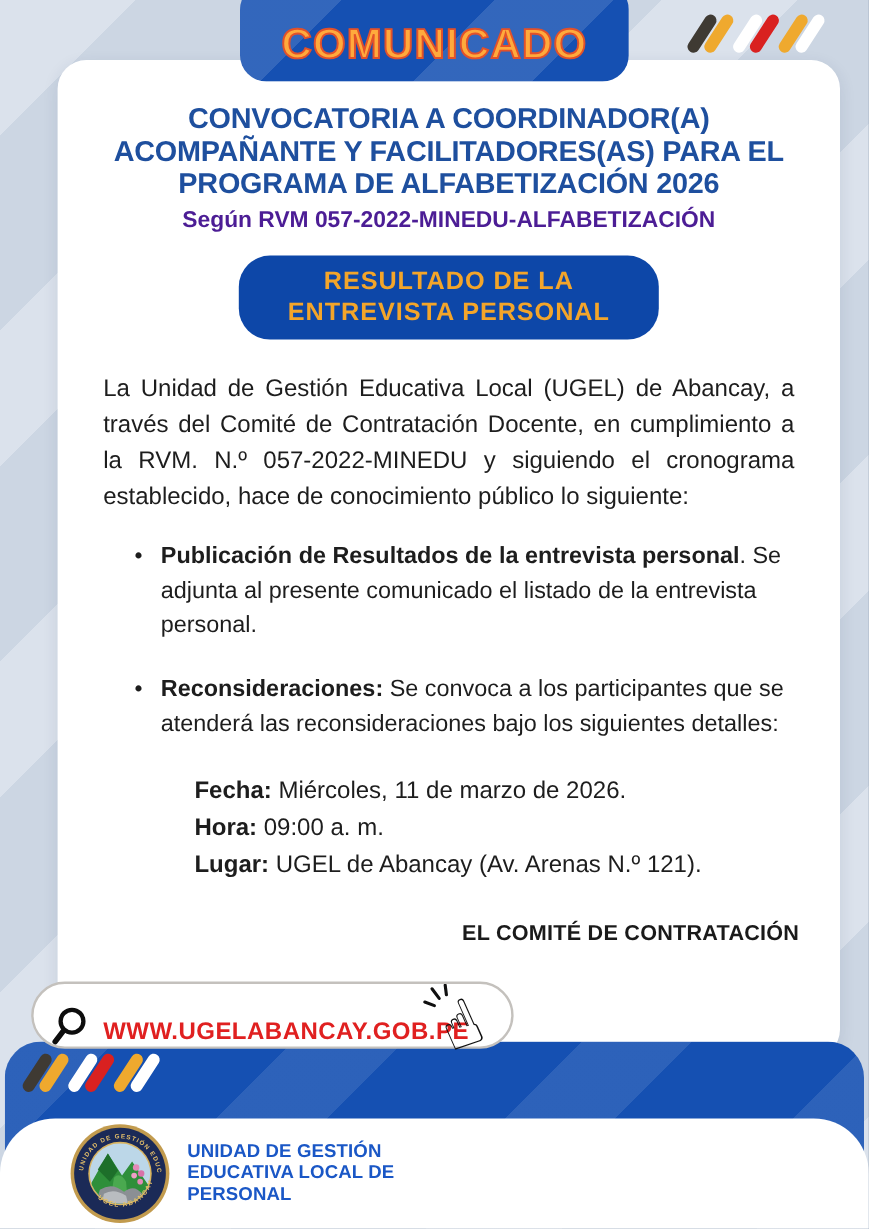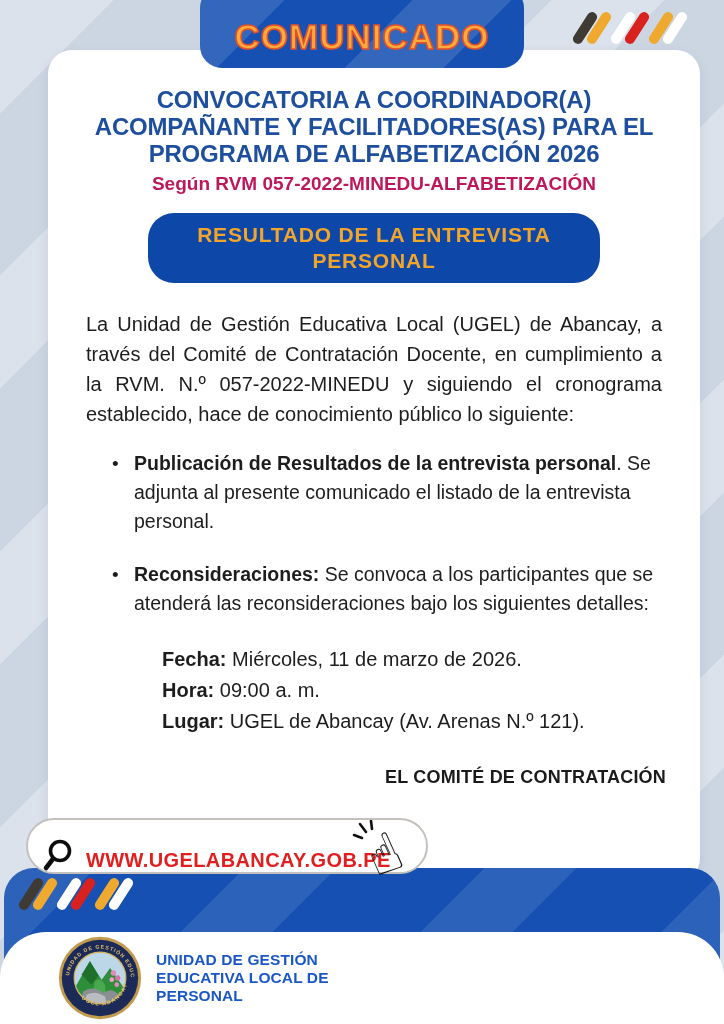--- a/index.html
+++ b/index.html
@@ -47,25 +47,25 @@
   }
   .stripe.gap { margin-left:10px; }
   .s-dark  { background:#3f3a33; }
   .s-gold  { background:#efa92e; }
   .s-white { background:#ffffff; }
   .s-red   { background:#d92120; }
 
   
   .title { text-align:center; color:#1e4f9e; font-weight:800;
            font-size:24px; line-height:27px; letter-spacing:-.2px; }
-  .subtitle { text-align:center; color:#be185d; font-weight:800;
+  .subtitle { text-align:center; color:#4c1d95; font-weight:800;
               font-size:19px; margin-top:6px; }
 
   .badge {
-    width:452px; margin:18px auto 0; background:#0d47a8;
+    width:350px; margin:18px auto 0; background:#0d47a8;
     border-radius:26px; padding:9px 30px;
     text-align:center; color:#f3a52a; font-weight:800;
     font-size:21px; line-height:26px; letter-spacing:.8px;
   }
 
   
   .intro {
     margin:26px 38px 0 38px; font-size:20px; line-height:30px;
     color:#1d1d1d; text-align:justify;
   }

